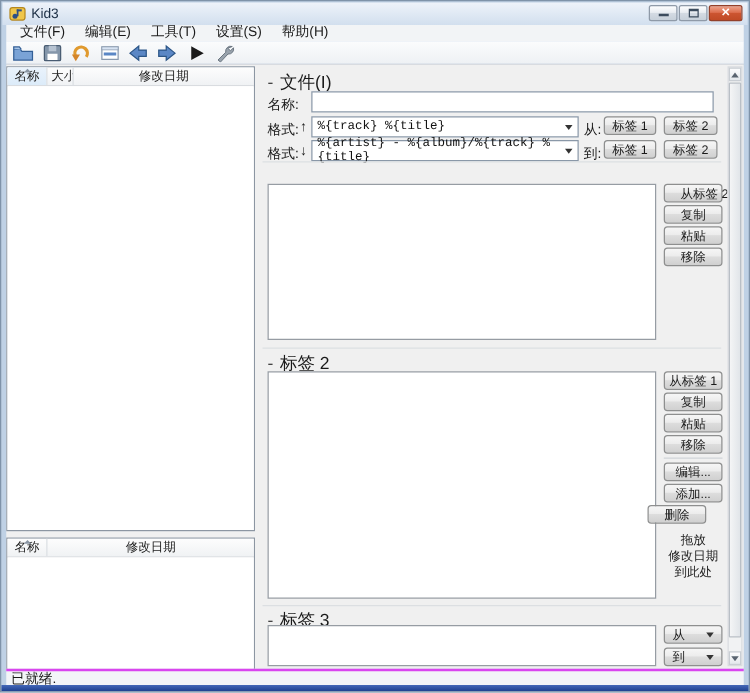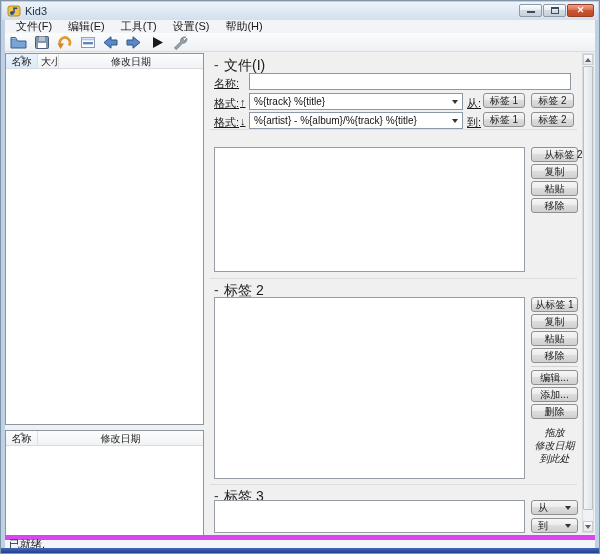--- a/index.html
+++ b/index.html
@@ -61,29 +61,29 @@
     position:absolute; top:1px; left:13px; width:0; height:0;
     border-left:3px solid transparent; border-right:3px solid transparent;
     border-bottom:3px solid #8a96a4;
   }
   .panel-body { width:100%; height:calc(100% - 15px); background:#fff; }
   
   .right-area { position:absolute; left:203px; top:0; width:389px; height:485px; overflow:hidden; }
   .sec-header { position:absolute; left:6px; font-size:14px; color:#1a1a1a; white-space:nowrap; }
   .sec-header .collapse { display:inline-block; width:10px; color:#444; }
   .sec-line { position:absolute; left:2px; right:20px; height:1px; background:#dcdfe2; }
-  .lbl { position:absolute; font-size:11px; color:#1a1a1a; white-space:nowrap;text-decoration:underline; }
+  .lbl { position:absolute; font-size:11px; color:#1a1a1a; white-space:nowrap; }
   .txt-input {
     position:absolute; background:#fff; border:1px solid #8a98a8; height:17px;
     font-size:11px; padding:0 3px; font-family:"Liberation Sans",sans-serif;
   }
   .combo {
     position:absolute; height:17px; background:#fff; border:1px solid #8a98a8;
     display:flex; align-items:center; padding:0 4px; font-size:10px;
-    font-family:Liberation Sans, sans-serif; color:#111;
+    font-family:Liberation Mono, monospace; color:#111;
   }
   .combo .caret { margin-left:auto; width:0; height:0;
     border-left:3px solid transparent; border-right:3px solid transparent; border-top:4px solid #333; }
   .btn {
     position:absolute; height:15px; border:1px solid #8e8f8f; border-radius:3px;
     background:linear-gradient(#f6f6f6,#ececec 45%,#dddddd 50%,#d0d0d0);
     font-size:10px; color:#1a1a1a; display:flex; align-items:center; justify-content:center;
     font-family:"Liberation Sans",sans-serif; white-space:nowrap; padding:0 2px;
   }
   .btn.menu-btn { justify-content:space-between; padding:0 6px; }
@@ -96,21 +96,21 @@
   .scroll-btn { position:absolute; left:0; width:10px; height:11px; background:linear-gradient(#fcfcfd,#e4e8ec); border:1px solid #c9ced4; display:flex; align-items:center; justify-content:center; }
   .scroll-btn.up { top:0; }
   .scroll-btn.down { bottom:0; }
   .arr-up { width:0;height:0;border-left:3px solid transparent;border-right:3px solid transparent;border-bottom:4px solid #5a6470; }
   .arr-down { width:0;height:0;border-left:3px solid transparent;border-right:3px solid transparent;border-top:4px solid #5a6470; }
   .scroll-thumb { position:absolute; left:0; top:12px; width:10px; height:444px;
     background:linear-gradient(90deg,#f4f5f6,#e1e5e9); border:1px solid #b9bfc6; border-radius:1px; }
   
   .statusbar {
     position:absolute; left:4px; right:4px; bottom:5px; height:13px;
-    background:#f3f5f8; border-top:5px solid #d946ef;
+    background:#f3f5f8; border-top:2px solid #d946ef;
     display:flex; align-items:center; padding-left:4px; font-size:11px; color:#1a1a1a;
   }
   .bottom-frame { position:absolute; left:0; right:0; bottom:0; height:5px;
     background:linear-gradient(#4468b8,#1d3f8f); }
 </style>
 </head>
 <body>
 
 <div class="window">
 
@@ -294,24 +294,24 @@
       <div class="btn" style="left:323px; top:296px; width:47px;">
           <span>移除</span>
         </div>
       <div class="btn-sep" style="left:323px; top:314px; width:47px;"></div>
       <div class="btn" style="left:323px; top:318px; width:47px;">
           <span>编辑...</span>
         </div>
       <div class="btn" style="left:323px; top:335px; width:47px;">
           <span>添加...</span>
         </div>
-      <div class="btn" style="left:323px; top:352px; width:47px;">
+      <div class="btn" style="left:310px; top:352px; width:47px;">
           <span>删除</span>
         </div>
-      <div class="drop-hint" style="left:318px; top:374px; width:57px;font-style:italic;">
+      <div class="drop-hint" style="left:318px; top:374px; width:57px;">
         <div>拖放</div>
         <div>修改日期</div>
         <div>到此处</div>
       </div>
 
       <div class="sec-line" style="top:432px;"></div>
       <div class="sec-header" style="top:436px;">
         <span class="collapse">-</span><span>标签 3</span>
       </div>
       <div class="tag-box" style="left:6px; top:448px; width:311px; height:33px;"></div>

